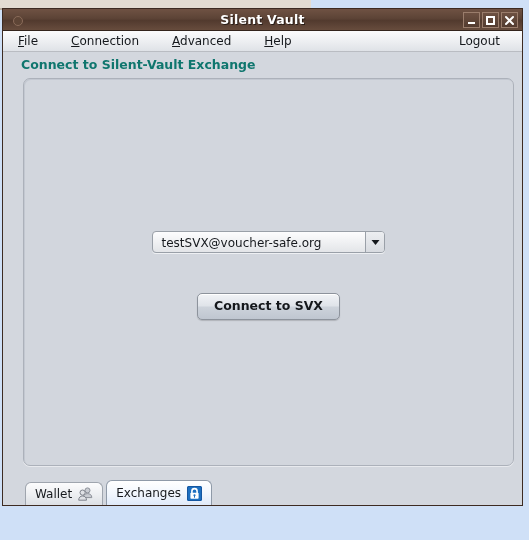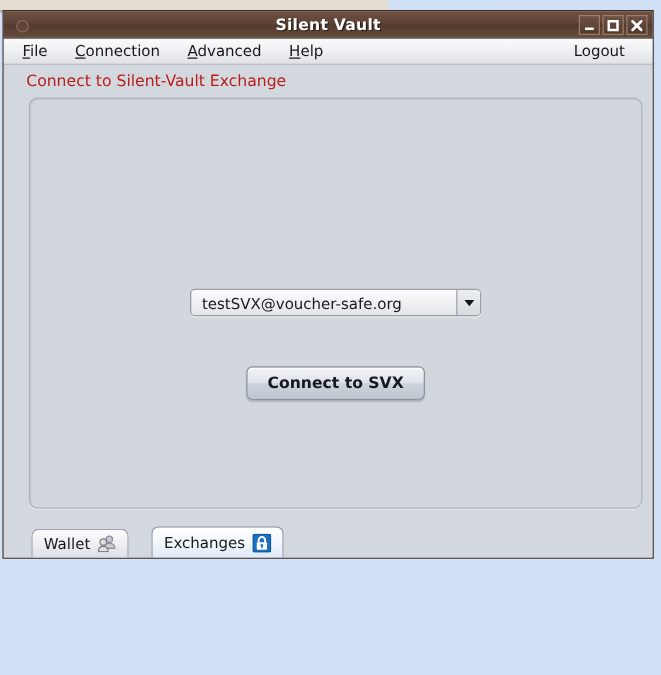--- a/index.html
+++ b/index.html
@@ -34,21 +34,21 @@
     width: 100%; height: 2px;
     background: #b8aea1;
   }
 
   
   #app-window {
     position: absolute;
     left: 2px;
     top: 8px;
     width: 521px;
-    height: 439px;
+    height: 498px;
     background: #d3d7de;
     border: 1px solid #3d2b22;
     box-sizing: border-box;
     display: flex;
     flex-direction: column;
   }
 
   
   #title-bar {
     height: 22px;
@@ -103,20 +103,21 @@
   #menu-bar {
     height: 21px;
     flex: none;
     background: linear-gradient(to bottom, #fbfbfc 0%, #eceef1 55%, #dfe2e7 100%);
     border-bottom: 1px solid #b9bcc2;
     display: flex;
     align-items: center;
     padding: 0 4px;
     box-sizing: border-box;
     position: relative;
+    gap: 11px;
   }
   .menu-item {
     font-size: 12px;
     color: #15181c;
     padding: 2px 11px;
     white-space: nowrap;
     cursor: default;
   }
   .menu-item .mn { text-decoration: underline; }
   #menu-spacer { flex: 1; }
@@ -133,22 +134,22 @@
     background: #d3d7de;
     padding: 3px 6px 0 6px;
     box-sizing: border-box;
     display: flex;
     flex-direction: column;
     min-height: 0;
   }
 
   #panel-title {
     font-size: 12.5px;
-    font-weight: normal;
-    color: #b91c1c;
+    font-weight: bold;
+    color: #0f766e;
     padding: 2px 0 6px 12px;
     flex: none;
   }
 
   
   #content-panel {
     flex: 1;
     min-height: 0;
     margin: 0 2px 0 14px;
     background: #d2d6dd;
@@ -227,21 +228,21 @@
     padding-left: 16px;
     margin-top: 9px;
     box-sizing: border-box;
   }
   .tab {
     display: flex;
     align-items: center;
     gap: 6px;
     height: 23px;
     padding: 0 9px;
-    margin-right: 18px;
+    margin-right: 3px;
     border: 1px solid #9fa5ae;
     border-bottom: none;
     border-radius: 6px 6px 0 0;
     background: linear-gradient(to bottom, #fcfcfd 0%, #eceef1 55%, #dcdfe4 100%);
     font-size: 12px;
     color: #16191d;
     box-sizing: border-box;
     cursor: default;
   }
   .tab.selected {

